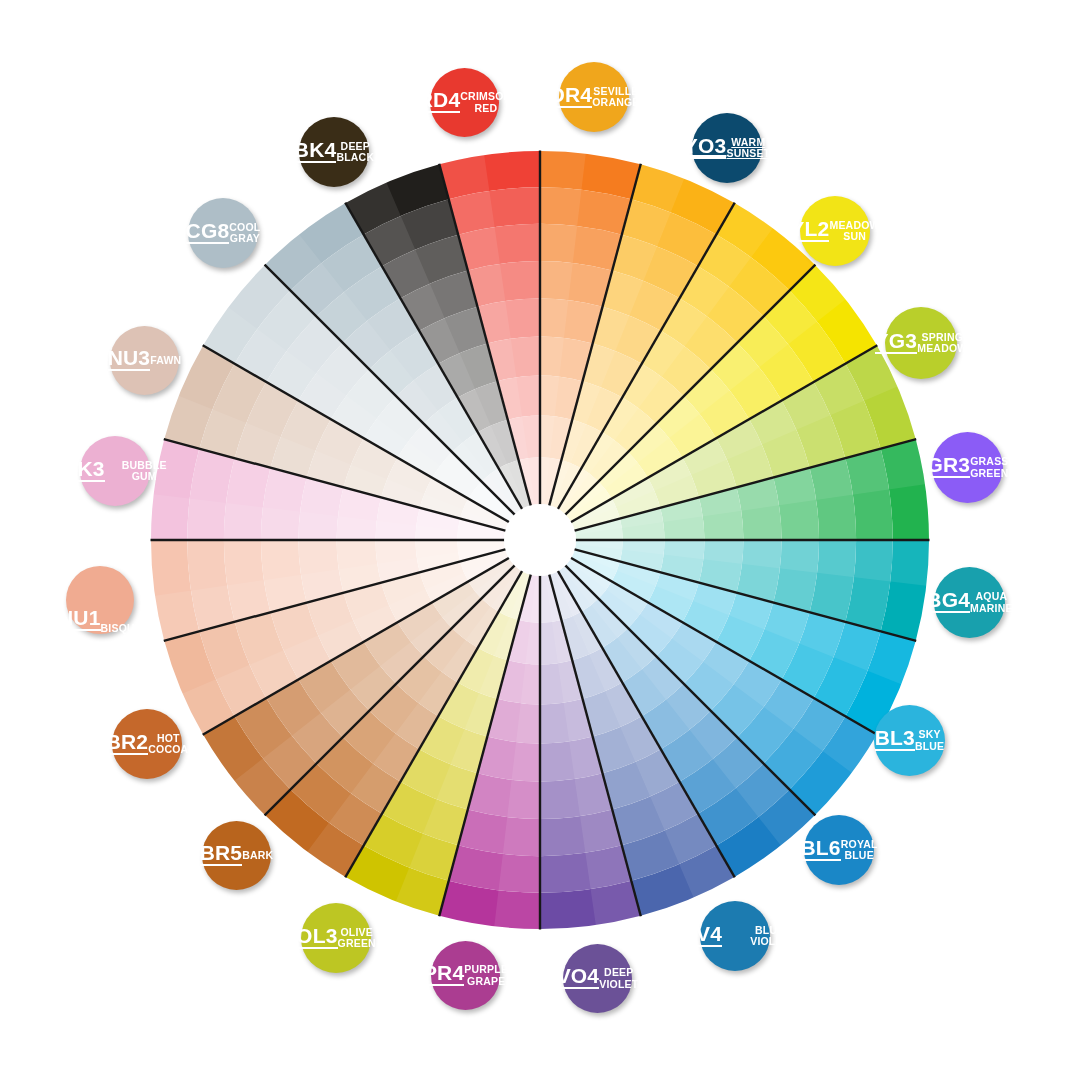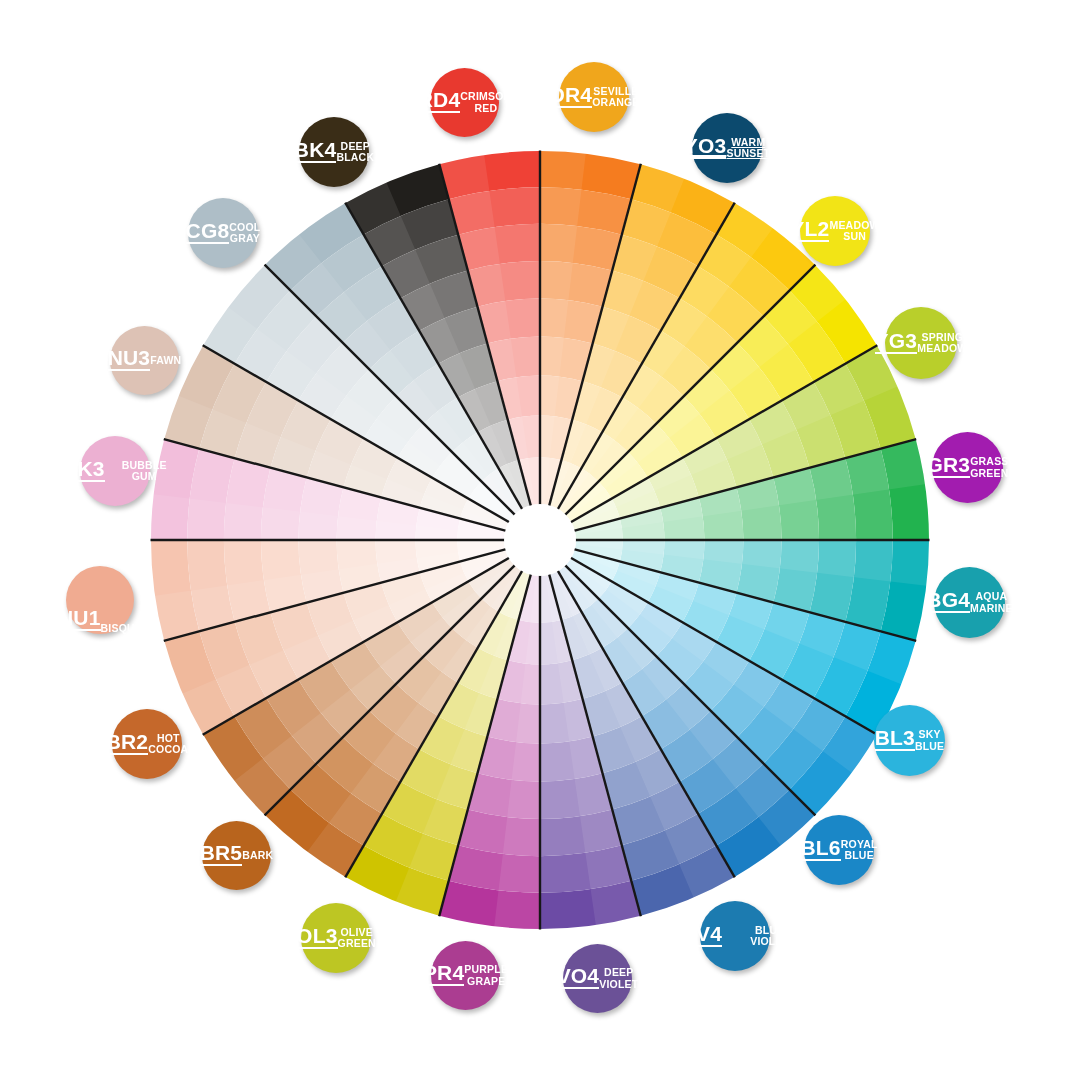--- a/index.html
+++ b/index.html
@@ -381,21 +381,21 @@
       <div class="badge" style="left: 800px; top: 196px; width: 70px; height: 70px; background: rgb(242, 228, 22);">
         <div class="code">YL2</div>
         <div class="nm">MEADOW
 SUN</div>
       </div>
       <div class="badge" style="left: 885px; top: 307px; width: 72px; height: 72px; background: rgb(185, 207, 43);">
         <div class="code">YG3</div>
         <div class="nm">SPRING
 MEADOW</div>
       </div>
-      <div class="badge" style="left: 932px; top: 432px; width: 71px; height: 71px; background: #a21caf;">
+      <div class="badge" style="left: 932px; top: 432px; width: 71px; height: 71px; background: #8b5cf6;">
         <div class="code">GR3</div>
         <div class="nm">GRASS
 GREEN</div>
       </div>
       <div class="badge" style="left: 934px; top: 567px; width: 71px; height: 71px; background: rgb(24, 160, 173);">
         <div class="code">BG4</div>
         <div class="nm">AQUA
 MARINE</div>
       </div>
       <div class="badge" style="left: 874px; top: 705px; width: 71px; height: 71px; background: rgb(43, 180, 221);">

